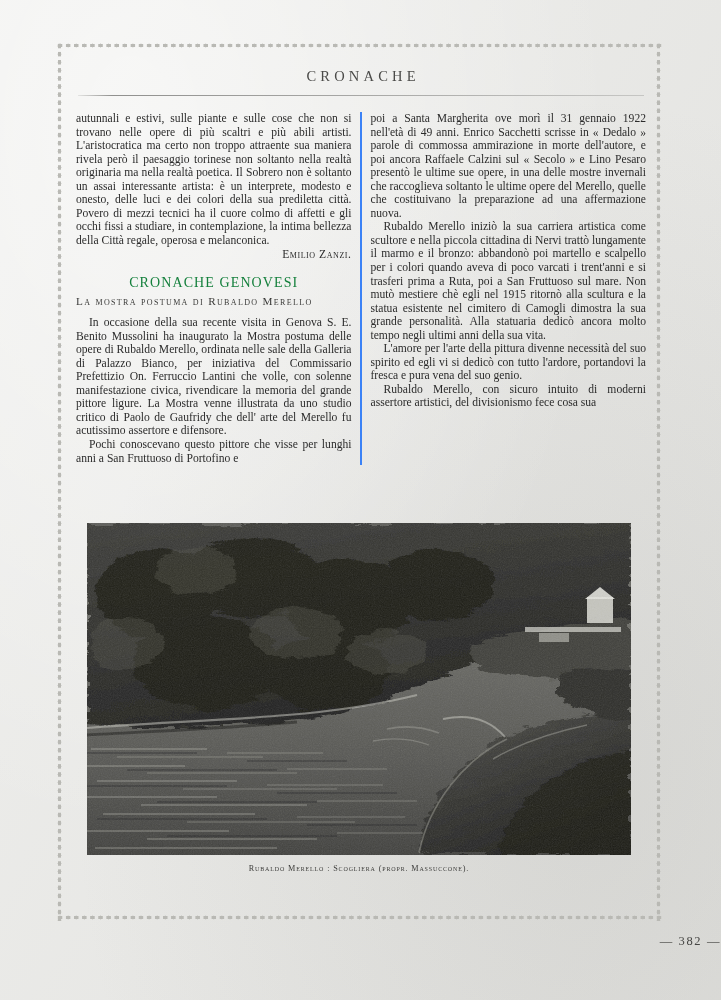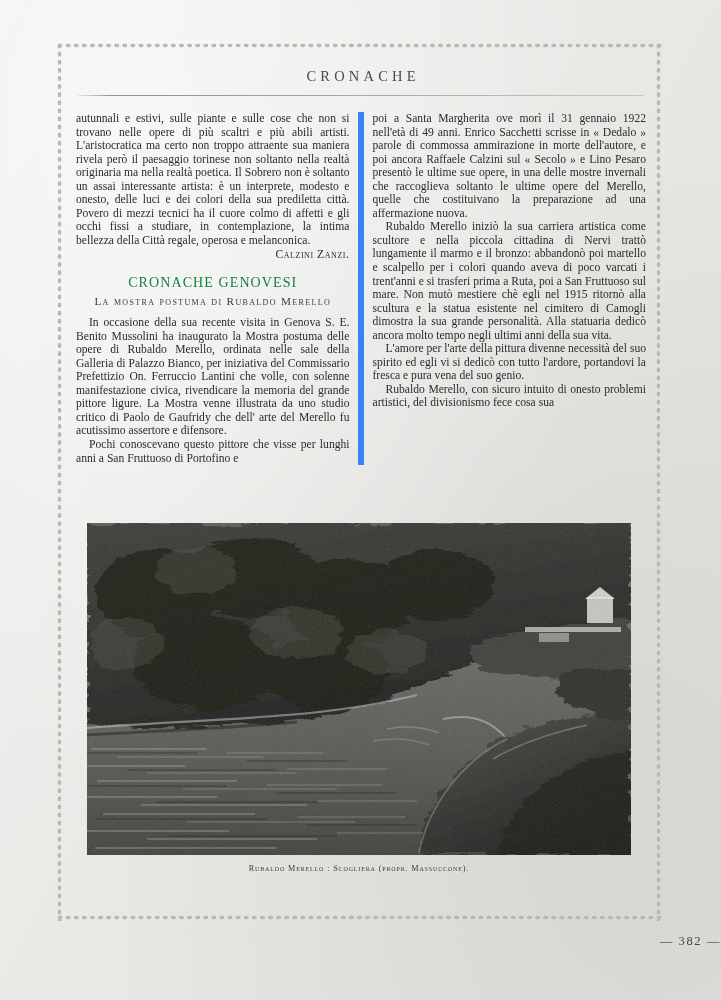--- a/index.html
+++ b/index.html
@@ -83,21 +83,21 @@
   }
   .col {
     width: 277px;
     font-size: 11.6px;
     line-height: 13.55px;
     text-align: justify;
     text-justify: inter-word;
     -webkit-hyphens: auto;
     hyphens: auto;
   }
-  .col-left  { padding-right: 8px; border-right: 6px solid #3b82f6; }
+  .col-left  { padding-right: 8px; border-right: 2px solid #3b82f6; }
   .col-right { padding-left: 9px; }
   .col p {
     margin: 0;
     text-indent: 13px;
   }
   .col p.no-indent { text-indent: 0; }
 
   .byline {
     margin: 1px 0 0 0 !important;
     text-align: right;
@@ -110,21 +110,21 @@
   .sec-title {
     margin: 14px 0 0 0 !important;
     text-align: center;
     text-indent: 0 !important;
     font-size: 14px;
     letter-spacing: 1.1px;
     color: #15803d;
   }
   .sec-subtitle {
     margin: 5px 0 8px 0 !important;
-    text-align: center;
+    text-align: left;
     text-indent: 0 !important;
     font-variant: small-caps;
     font-size: 11.2px;
     letter-spacing: 1.35px;
     color: #3a3a38;
   }
 
   
   .photo-wrap {
     position: absolute;
@@ -187,32 +187,32 @@
   <div class="border-col bd-left"></div>
   <div class="border-col bd-right"></div>
 
   <div class="running-head">CRONACHE</div>
   <div class="head-rule"></div>
 
   <div class="columns">
 
     <div class="col col-left">
       <p class="no-indent">autunnali e estivi, sulle piante e sulle cose che non si trovano nelle opere di più scaltri e più abili artisti. L'aristocratica ma certo non troppo attraente sua maniera rivela però il paesaggio torinese non soltanto nella realtà originaria ma nella realtà poetica. Il Sobrero non è soltanto un assai interessante artista: è un interprete, modesto e onesto, delle luci e dei colori della sua prediletta città. Povero di mezzi tecnici ha il cuore colmo di affetti e gli occhi fissi a studiare, in contemplazione, la intima bellezza della Città regale, operosa e melanconica.</p>
-      <p class="byline">Calzini Zanzi.</p>
+      <p class="byline">Emilio Zanzi.</p>
       <p class="sec-title">CRONACHE GENOVESI</p>
       <p class="sec-subtitle">La mostra postuma di Rubaldo Merello</p>
       <p>In occasione della sua recente visita in Genova S. E. Benito Mussolini ha inaugurato la Mostra postuma delle opere di Rubaldo Merello, ordinata nelle sale della Galleria di Palazzo Bianco, per iniziativa del Commissario Prefettizio On. Ferruccio Lantini che volle, con solenne manifestazione civica, rivendicare la memoria del grande pittore ligure. La Mostra venne illustrata da uno studio critico di Paolo de Gaufridy che dell' arte del Merello fu acutissimo assertore e difensore.</p>
       <p>Pochi conoscevano questo pittore che visse per lunghi anni a San Fruttuoso di Portofino e</p>
     </div>
 
     <div class="col col-right">
       <p class="no-indent">poi a Santa Margherita ove morì il 31 gennaio 1922 nell'età di 49 anni. Enrico Sacchetti scrisse in « Dedalo » parole di commossa ammirazione in morte dell'autore, e poi ancora Raffaele Calzini sul « Secolo » e Lino Pesaro presentò le ultime sue opere, in una delle mostre invernali che raccoglieva soltanto le ultime opere del Merello, quelle che costituivano la preparazione ad una affermazione nuova.</p>
       <p>Rubaldo Merello iniziò la sua carriera artistica come scultore e nella piccola cittadina di Nervi trattò lungamente il marmo e il bronzo: abbandonò poi martello e scalpello per i colori quando aveva di poco varcati i trent'anni e si trasferi prima a Ruta, poi a San Fruttuoso sul mare. Non mutò mestiere chè egli nel 1915 ritornò alla scultura e la statua esistente nel cimitero di Camogli dimostra la sua grande personalità. Alla statuaria dedicò ancora molto tempo negli ultimi anni della sua vita.</p>
       <p>L'amore per l'arte della pittura divenne necessità del suo spirito ed egli vi si dedicò con tutto l'ardore, portandovi la fresca e pura vena del suo genio.</p>
-      <p>Rubaldo Merello, con sicuro intuito di onesto problemi artistici, del divisionismo fece cosa sua</p>
+      <p>Rubaldo Merello, con sicuro intuito di moderni assertore artistici, del divisionismo fece cosa sua</p>
     </div>
 
   </div>
 
   <div class="photo-wrap">
     <div class="photo">
       <svg viewBox="0 0 544 332" preserveAspectRatio="none" aria-hidden="true">
         <defs>
 
           <filter id="grain" x="0" y="0" width="100%" height="100%">

